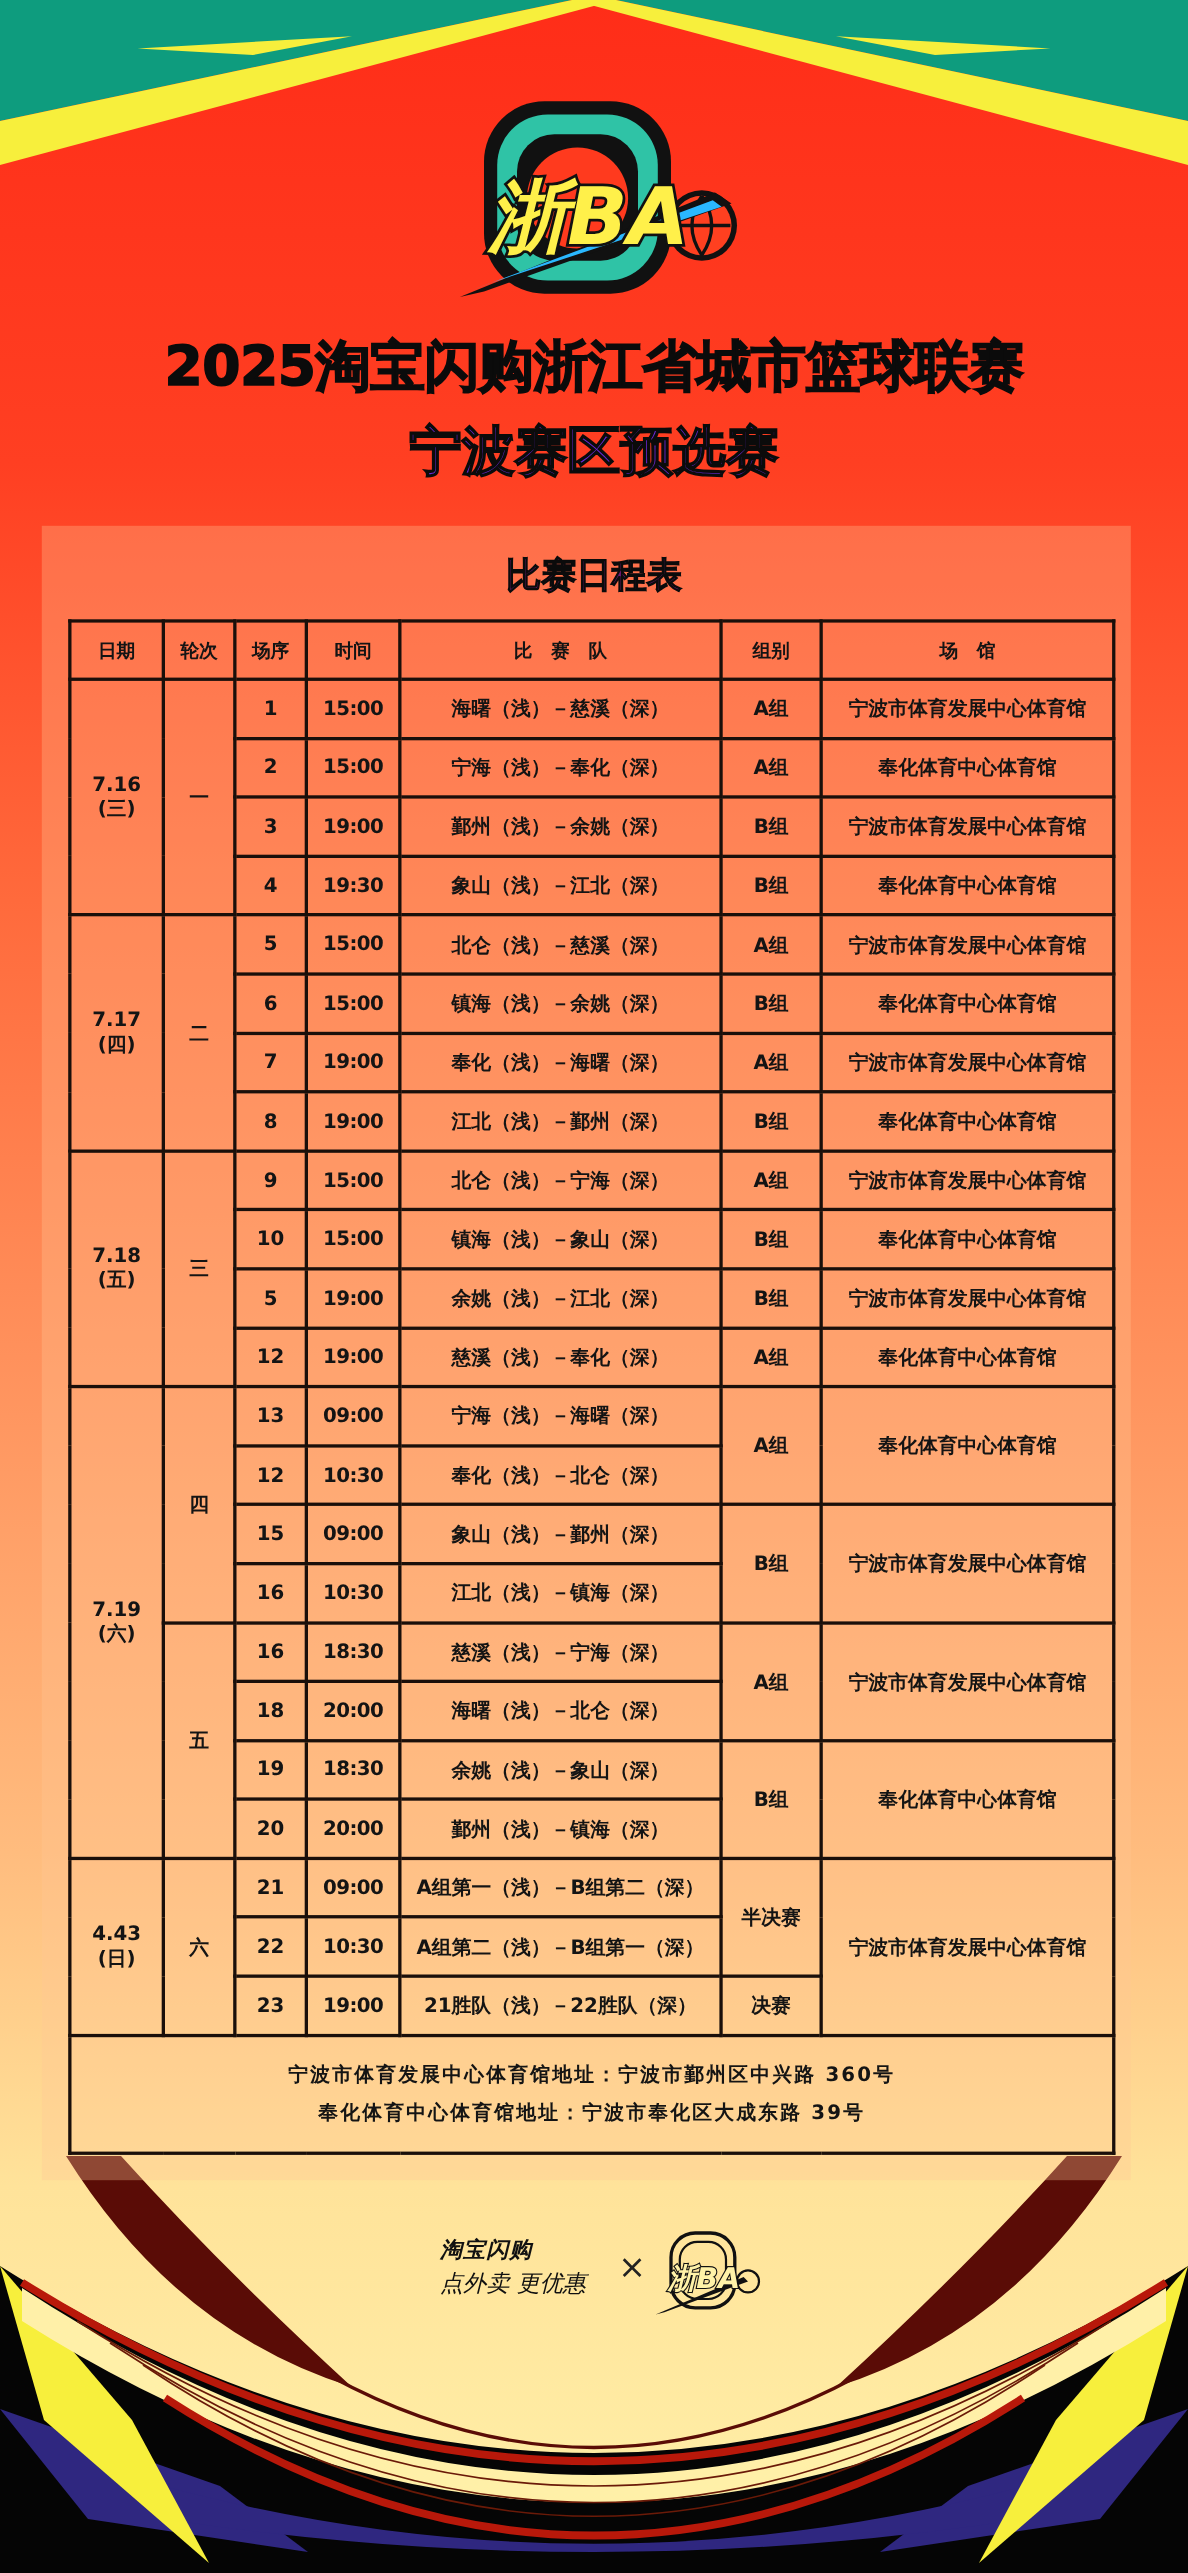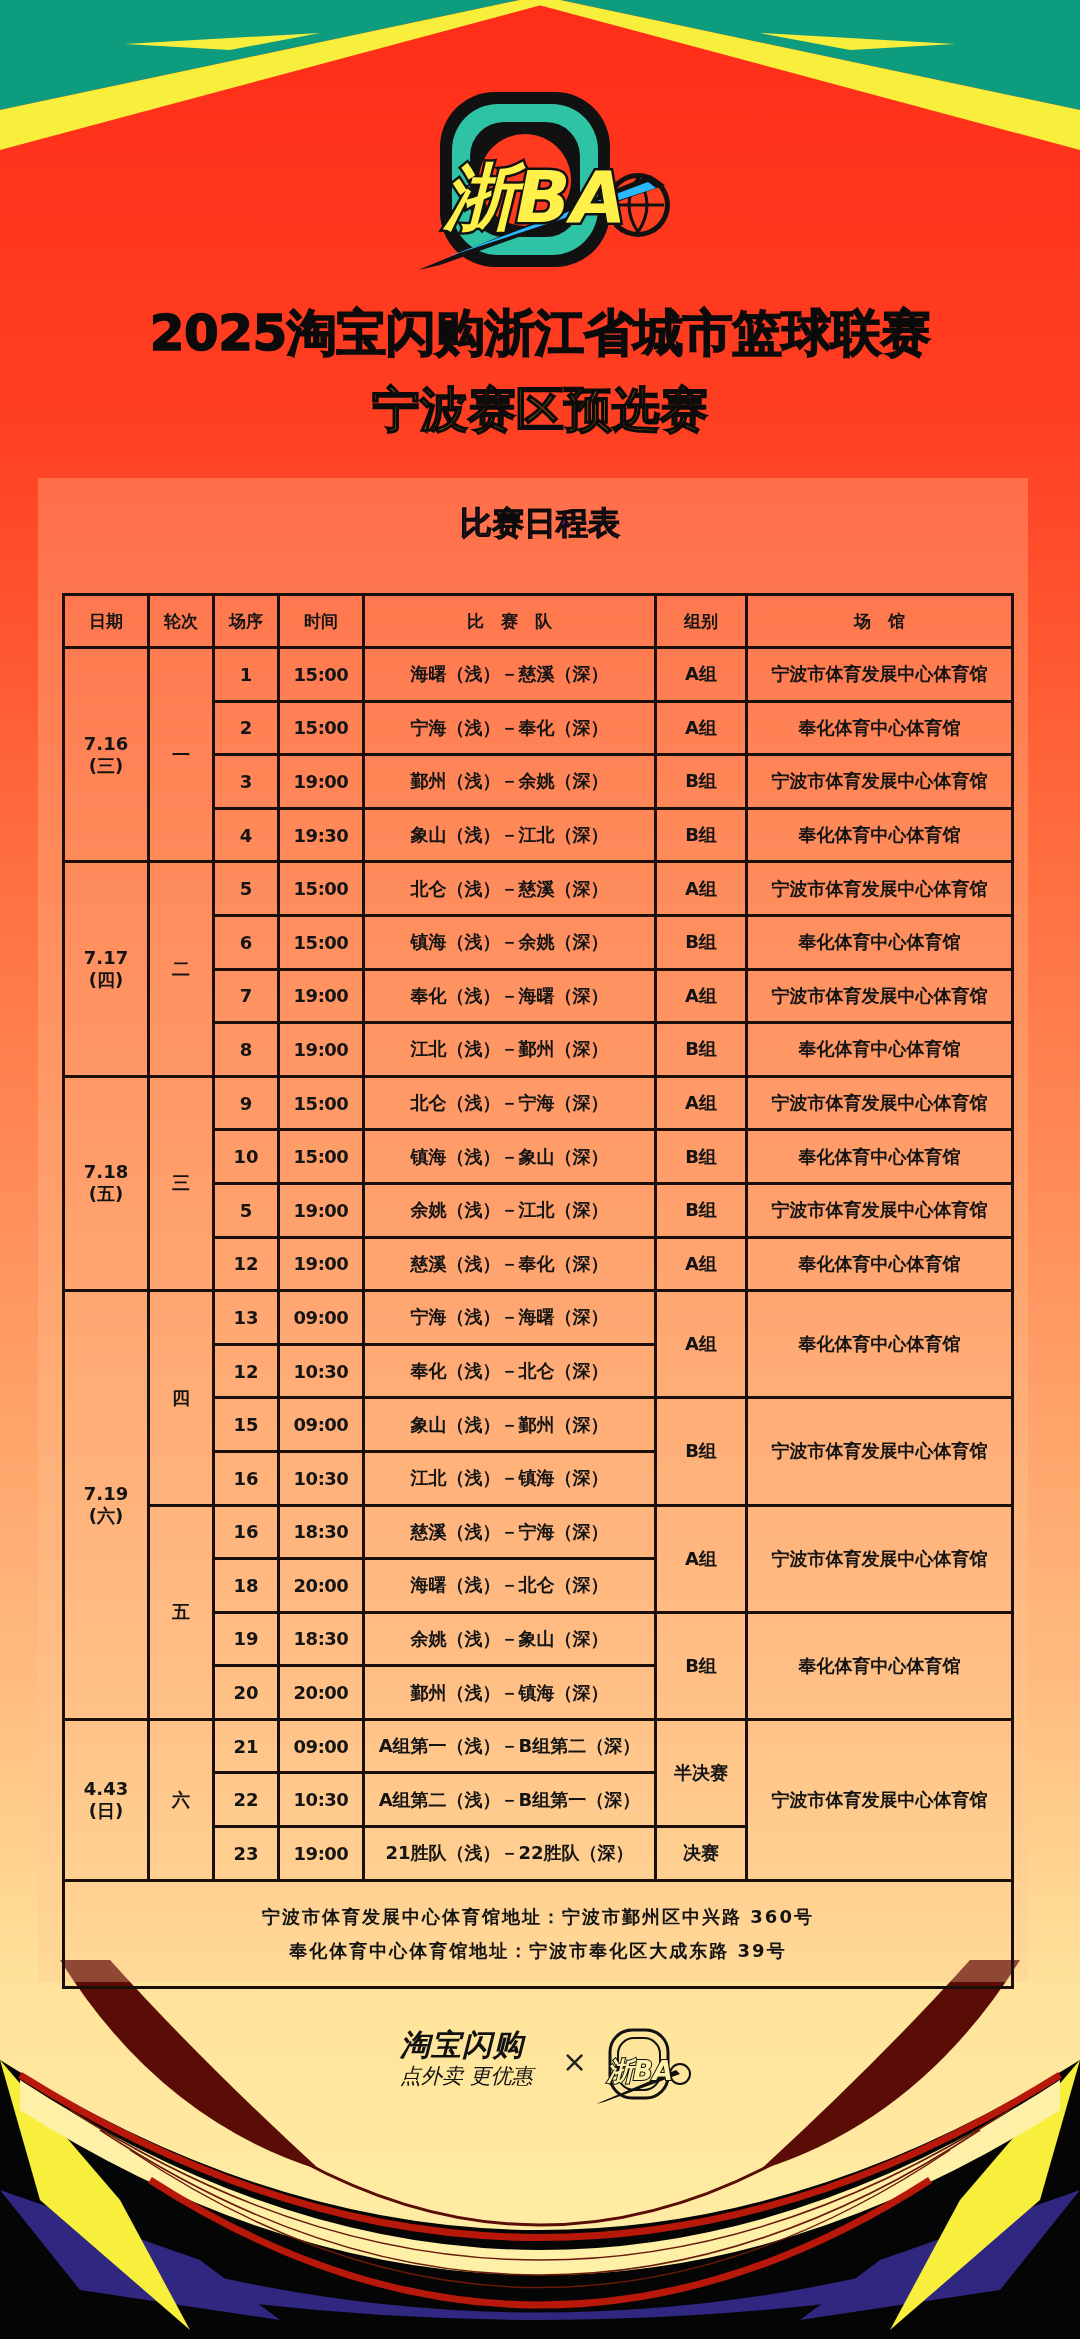--- a/index.html
+++ b/index.html
@@ -13,54 +13,54 @@
   
   .logo { position: absolute; left: 400px; top: 80px; width: 290px; height: 200px; }
   
   .title1 {
     position: absolute; left: 0; width: 1080px; top: 300px; text-align: center;
     font-size: 50px; font-weight: 900; letter-spacing: -0.5px; color: #0b0b0b;
     -webkit-text-stroke: 1.5px #0b0b0b;
   }
   .title2 {
     position: absolute; left: 0; width: 1080px; top: 378px; text-align: center;
-    font-size: 48px; font-weight: 900; color: #a16207; -webkit-text-stroke: 1.5px #0b0b0b;
+    font-size: 48px; font-weight: 900; color: #6d28d9; -webkit-text-stroke: 1.5px #0b0b0b;
   }
   
   .panel {
     position: absolute; left: 38px; top: 478px; width: 990px; height: 1504px;
     background: rgba(255, 200, 150, 0.32);
   }
   .panel-title {
     position: absolute; left: 0; width: 1080px; top: 502px; text-align: center;
     font-size: 32px; font-weight: 900; color: #701a75; -webkit-text-stroke: 1px #0b0b0b;
   }
   
   table.sched {
-    position: absolute; left: 62px; top: 593px; width: 949px;
+    position: absolute; left: 62px; top: 563px; width: 949px;
     border-collapse: collapse; table-layout: fixed;
   }
   table.sched td, table.sched th {
     border: 3px solid #1a0f0a; text-align: center; vertical-align: middle;
     font-weight: 700; color: #141414; padding: 0; font-size: 18px;
   }
   table.sched th { height: 50px; font-size: 17px; font-weight: 900; }
   table.sched tr.row td { height: 50.6px; }
   .c-date { width: 85px; } .c-round { width: 65px; } .c-seq { width: 65px; }
   .c-time { width: 85px; } .c-match { width: 292px; } .c-grp { width: 91px; } .c-venue { width: 266px; }
   td.num { font-size: 20px; font-weight: 700; }
   td.time { font-size: 20px; font-weight: 700; letter-spacing: -0.5px; }
   td.match { font-size: 17px; }
   td.venue { font-size: 16px; }
   td.date { font-size: 18px; line-height: 22px; font-weight: 600; }
   td.round { font-size: 18px; font-weight: 900; }
   td.notes { height: 104px; font-size: 16px; letter-spacing: 2px; line-height: 34px; font-weight: 800; }
   
   .footer-brand { position: absolute; left: 400px; top: 2028px; width: 160px; }
-  .brand-main { font-size: 30px; font-weight: 900; font-style: italic; color: #111; letter-spacing: 1px; line-height: 34px; }
+  .brand-main { font-size: 20px; font-weight: 900; font-style: italic; color: #111; letter-spacing: 1px; line-height: 34px; }
   .brand-sub { font-size: 21px; font-weight: 400; font-style: italic; color: #111; line-height: 28px; }
   .footer-x { position: absolute; left: 562px; top: 2044px; font-size: 30px; color: #222; }
   .footer-logo { position: absolute; left: 592px; top: 2026px; width: 100px; height: 80px; }
 </style>
 </head>
 <body>
 
 <svg class="deco" width="1080" height="200" viewBox="0 0 1080 200">
   <polygon points="0,0 1080,0 1080,110 560,0 520,0 0,110" fill="#0e9c7e"></polygon>
   <polygon points="0,110 520,0 560,0 0,150" fill="#f7ef3c"></polygon>

